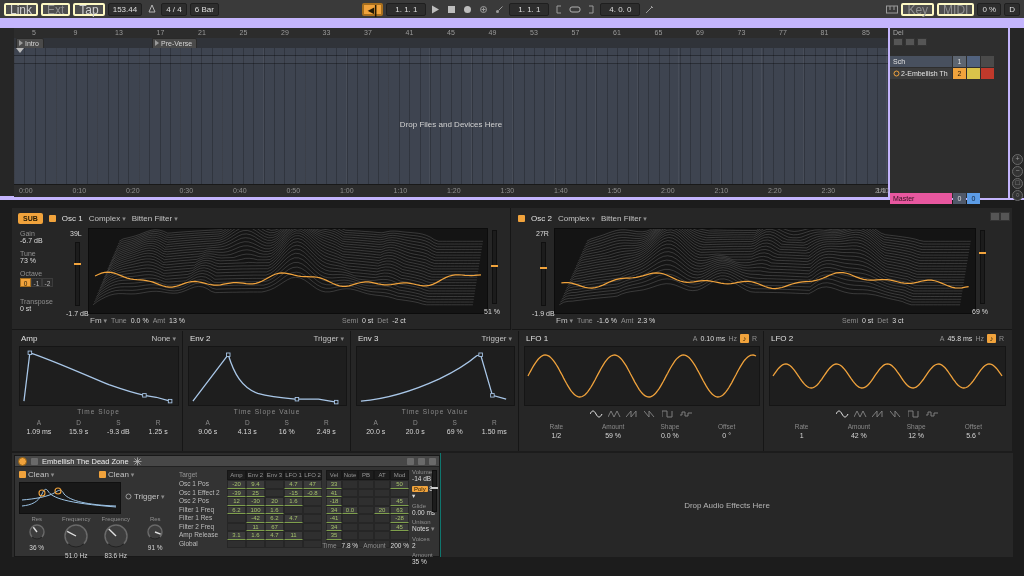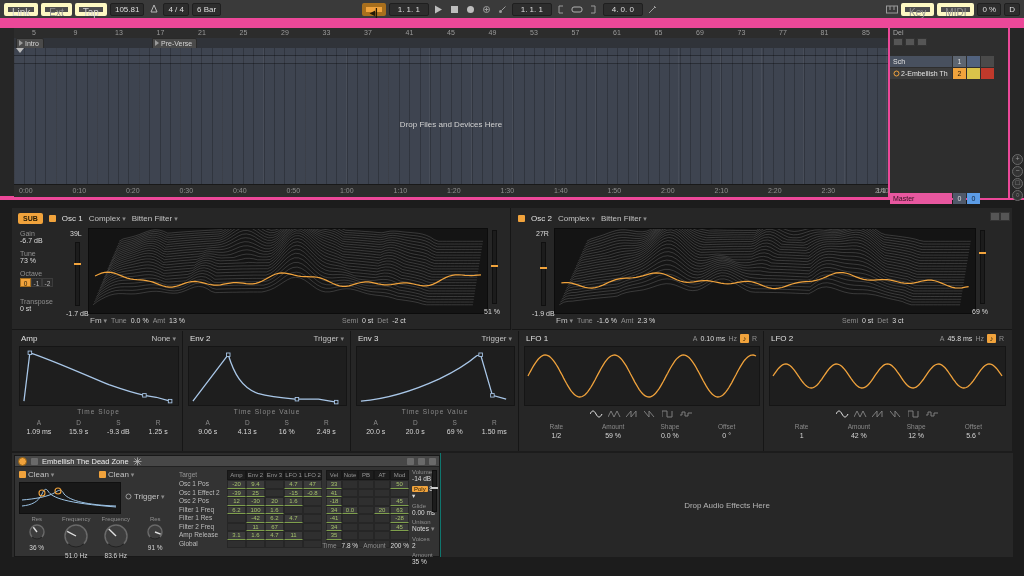--- a/index.html
+++ b/index.html
@@ -3,28 +3,28 @@
 <meta charset="utf-8">
 <style>
   html,body{margin:0;padding:0;background:#101010;}
   #app{position:relative;width:1024px;height:576px;background:#1c1c1c;overflow:hidden;
        font-family:"Liberation Sans","DejaVu Sans",sans-serif;font-size:8px;color:#cfcfcf;
        -webkit-font-smoothing:antialiased;}
   .abs{position:absolute;}
   
   .transport{position:absolute;left:0;top:0;width:1024px;height:18px;background:#3a3a3a;border-bottom:1px solid #121212;}
   .tp-grp{position:absolute;top:2px;display:flex;align-items:center;gap:3px;height:14px;}
-  .tbtn{background:#4e4e4e;border:4px solid #fef9c3;border-radius:2px;color:#cfcfcf;font-size:10px;line-height:11px;height:13px;padding:0 4px;box-sizing:border-box;}
+  .tbtn{background:#4e4e4e;border:2px solid #fef9c3;border-radius:2px;color:#cfcfcf;font-size:12px;line-height:11px;height:13px;padding:0 4px;box-sizing:border-box;}
   .tbox{background:#2d2d2d;border:1px solid #1f1f1f;border-radius:2px;color:#dedede;font-size:8px;line-height:11px;height:13px;padding:0 4px;box-sizing:border-box;text-align:center;}
   .follow{background:#f1a33c;border-color:#a86f1d;color:#241a06;font-weight:bold;}
   .ticon{display:flex;align-items:center;justify-content:center;width:13px;height:13px;background:#4e4e4e;border:1px solid #2b2b2b;border-radius:2px;}
   .ticon.plain{background:none;border:none;}
   .dim{color:#909090;text-align:center;}
   
-  .arrange{position:absolute;left:0;top:18px;width:1024px;height:182px;background:#ec4899;}
+  .arrange{position:absolute;left:0;top:18px;width:1024px;height:182px;background:#c4b5fd;}
   .arr-gutter{position:absolute;left:0;top:10px;width:14px;height:168px;background:#262626;}
   .mini-sq{position:absolute;width:9px;height:8px;background:#555;border:1px solid #333;}
   .arr-main{position:absolute;left:14px;top:0;width:874px;height:182px;}
   .bar-row{position:absolute;left:0;top:10px;width:874px;height:10px;background:#2c2c2c;border-bottom:1px solid #1f1f1f;}
   .bar-num{position:absolute;top:1px;font-size:7px;color:#9a9a9a;}
   .loc-row{position:absolute;left:0;top:20px;width:874px;height:10px;background:#303339;border-bottom:1px solid #1c1c1c;}
   .locator{position:absolute;top:0;height:10px;background:#4a4a4a;border:1px solid #2a2a2a;color:#d5d5d5;font-size:7px;line-height:9px;padding:0 4px 0 2px;border-radius:0 2px 2px 0;}
   .locator:before{content:"";display:inline-block;width:0;height:0;border-left:4px solid #9a9a9a;border-top:3px solid transparent;border-bottom:3px solid transparent;margin-right:2px;}
   .grid{position:absolute;left:0;top:30px;width:874px;height:136px;background-color:#3e4450;
         background-image:repeating-linear-gradient(90deg,rgba(255,255,255,.05) 0 1px,transparent 1px 41.5px),
@@ -114,21 +114,21 @@
 </head>
 <body>
 
 <div id="app">
 
   <header class="transport">
     <div class="tp-grp" style="left:4px;">
       <button class="tbtn">Link</button>
       <button class="tbtn dim">Ext</button>
       <button class="tbtn">Tap</button>
-      <span class="tbox">105.81</span>
+      <span class="tbox">153.44</span>
       <span class="ticon plain">
         <svg width="10" height="10">
             <path d="M2,8 L5,1 L8,8 Z" fill="none" stroke="#b5b5b5" stroke-width="1"></path>
           </svg>
       </span>
       <span class="tbox">4 / 4</span>
       <span class="tbox">6 Bar</span>
     </div>
     <div class="tp-grp" style="left:362px;">
       <button class="tbtn follow">◂|</button>

